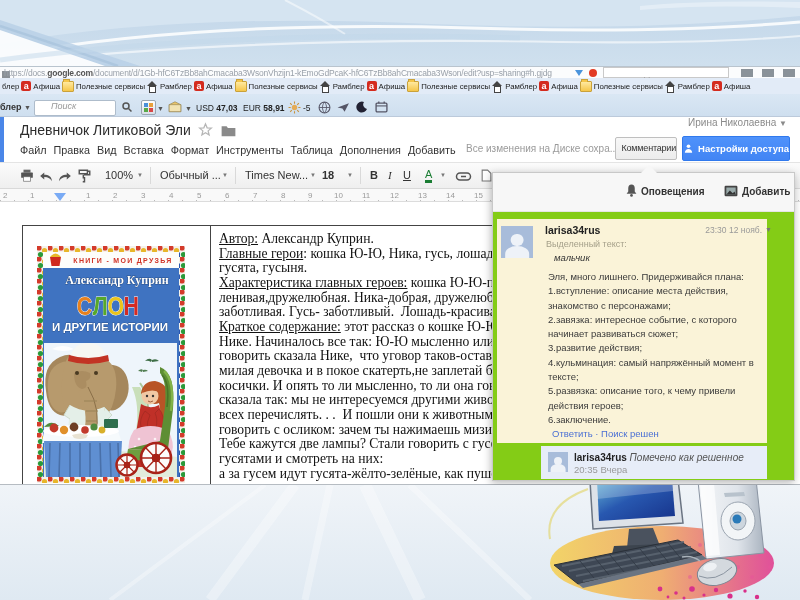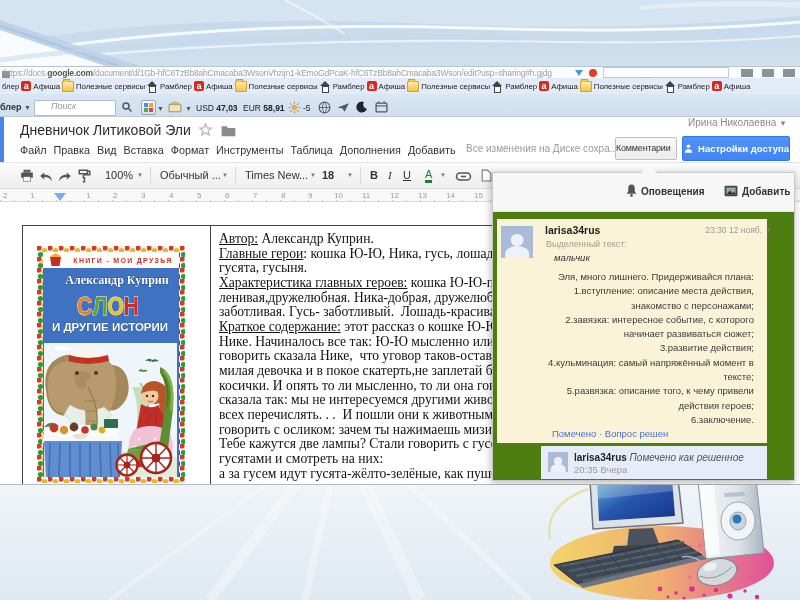--- a/index.html
+++ b/index.html
@@ -11,36 +11,36 @@
 #urlrow{left:0;top:66px;width:800px;height:12px;background:#fbfcfd;border-top:1px solid #b9c4ce;box-sizing:border-box;overflow:hidden;}
 #bmrow{left:0;top:78px;width:800px;height:16px;background:#e2ebf7;font-size:7.8px;color:#1a1a1a;}
 #rbrow{left:0;top:94px;width:800px;height:23px;background:linear-gradient(#dae7f4,#cfdfef);border-bottom:1px solid #bccadb;box-sizing:border-box;font-size:9px;color:#222;}
 
 #dochead{left:0;top:117px;width:800px;height:45px;background:#fff;}
 #bluestrip{left:0;top:117px;width:4px;height:45px;background:#4a86e8;}
 #dtitle{left:20px;top:122px;font-size:14px;color:#2d2d2d;}
 #dmenu{left:20px;top:144px;font-size:10.8px;color:#333;}
 #dmenu span{margin-right:7px;}
 #duser{right:13px;top:117px;font-size:10px;color:#8a8a8a;}
-.btncom{left:615px;top:137px;width:60px;height:21px;background:linear-gradient(#f8f8f8,#ececec);border:1px solid #bfbfbf;border-radius:2px;font-size:9px;color:#333;text-align:left;line-height:21px;letter-spacing:-0.2px;}
+.btncom{left:615px;top:137px;width:60px;height:21px;background:linear-gradient(#f8f8f8,#ececec);border:1px solid #bfbfbf;border-radius:2px;font-size:9px;color:#333;text-align:right;line-height:21px;letter-spacing:-0.2px;}
 .btnshare{left:682px;top:136px;width:106px;height:23px;background:linear-gradient(#4f92fb,#4285f4);border:1px solid #3079ed;border-radius:2px;font-size:9.5px;color:#fff;text-align:center;line-height:23px;font-weight:bold;white-space:nowrap;}
 
 #toolbar{left:0;top:162px;width:800px;height:27px;background:linear-gradient(#fbfbfb,#efefef);border-top:1px solid #e4e4e4;border-bottom:1px solid #d9d9d9;box-sizing:border-box;color:#444;}
 #toolbar .tb{position:absolute;top:6px;font-size:11px;color:#333;}
 .sep{position:absolute;top:4px;width:1px;height:17px;background:#d9d9d9;}
 
 #ruler{left:0;top:189px;width:800px;height:13px;background:#f9f9f9;border-bottom:1px solid #dcdcdc;box-sizing:border-box;}
 #ruler span{position:absolute;top:2px;font-size:8px;color:#9a9a9a;}
 
 #canvas{left:0;top:202px;width:800px;height:283px;background:#fff;overflow:hidden;border-bottom:1px solid #b6bcc2;box-sizing:border-box;}
 #tbl{position:absolute;left:22px;top:23px;width:700px;height:400px;border-left:1px solid #444;border-top:1px solid #444;}
 #tblv{position:absolute;left:210px;top:23px;width:1px;height:400px;background:#444;}
 #doctext{position:absolute;left:219px;top:30px;font-family:"Liberation Serif",serif;font-size:13.6px;line-height:14.65px;color:#111;white-space:nowrap;}
 
-#panel{left:492px;top:172px;width:303px;height:309px;background:#4d7c0f;border:1px solid #c8c8c8;box-shadow:-1px 2px 8px rgba(0,0,0,.28);box-sizing:border-box;text-align:right;}
+#panel{left:492px;top:172px;width:303px;height:309px;background:#84cc16;border:1px solid #c8c8c8;box-shadow:-1px 2px 8px rgba(0,0,0,.28);box-sizing:border-box;}
 #phead{position:absolute;left:0;top:0;width:100%;height:39px;background:#f7f7f7;border-bottom:1px solid #e5e5e5;box-sizing:border-box;font-size:10px;color:#333;font-weight:bold;}
 #caret{position:absolute;left:148px;top:-8px;width:0;height:0;border-left:8px solid transparent;border-right:8px solid transparent;border-bottom:8px solid #f7f7f7;}
 #ycard{position:absolute;left:4px;top:46px;width:270px;height:224px;background:#faf3d8;font-size:9.5px;color:#3a3a3a;}
 #ycard .body{position:absolute;left:51px;top:51px;line-height:14.3px;white-space:nowrap;}
 #resolved{position:absolute;left:48px;top:273px;width:226px;height:33px;background:#e7edf8;font-size:10.5px;}
 
 .ava{background:#a8bcda;position:absolute;overflow:hidden;}
 .ava:before{content:"";position:absolute;left:50%;top:24%;width:40%;height:40%;transform:translateX(-50%);background:#eef2f8;border-radius:50%;}
 .ava:after{content:"";position:absolute;left:50%;top:62%;width:74%;height:50%;transform:translateX(-50%);background:#eef2f8;border-radius:50% 50% 0 0;}
 .ic{display:inline-block;vertical-align:-2px;}
@@ -418,21 +418,21 @@
 1.вступление: описание места действия,<br>
 знакомство с персонажами;<br>
 2.завязка: интересное событие, с которого<br>
 начинает развиваться сюжет;<br>
 3.развитие действия;<br>
 4.кульминация: самый напряжённый момент в<br>
 тексте;<br>
 5.развязка: описание того, к чему привели<br>
 действия героев;<br>
 6.заключение.</div>
-  <div style="position:absolute;left:55px;top:209px;color:#4a6fd4;">Помечено · Вопрос решен</div>
+  <div style="position:absolute;left:55px;top:209px;color:#4a6fd4;">Ответить · Поиск решен</div>
  </div>
  <div id="resolved">
   <div class="ava" style="left:7px;top:6px;width:20px;height:20px;"></div>
   <div style="position:absolute;left:33px;top:6px;font-size:10px;"><b style="color:#222;">larisa34rus</b> <i style="color:#555;">Помечено как решенное</i></div>
   <div style="position:absolute;left:33px;top:18px;color:#999;font-size:9.5px;">20:35 Вчера</div>
  </div>
 </div>
 
 <svg id="slidebottom" class="abs" width="800" height="115" viewBox="0 0 800 115">
 <defs>

